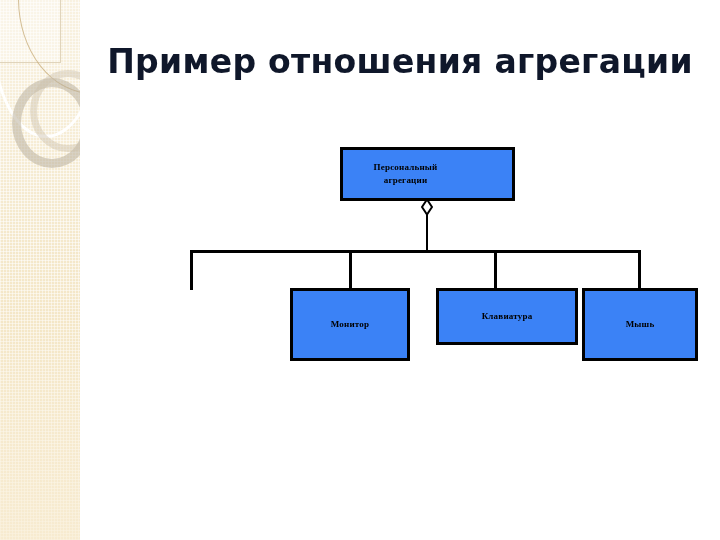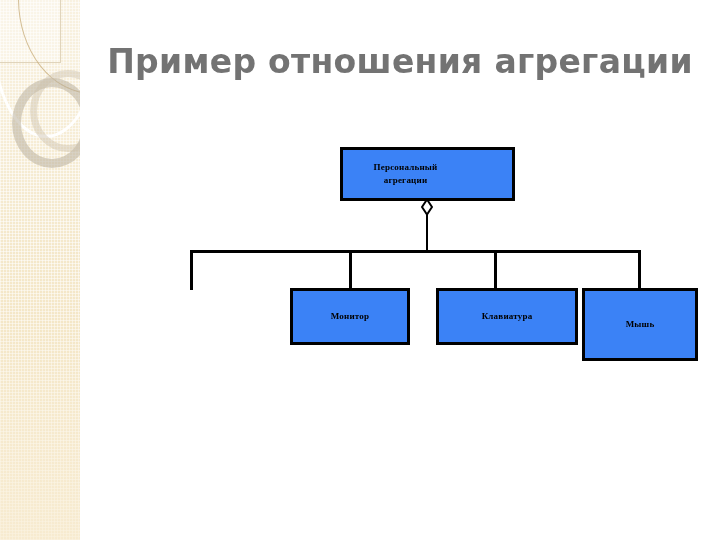--- a/index.html
+++ b/index.html
@@ -95,21 +95,21 @@
   #title {
     position: absolute;
     left: 100px;
     top: 42px;
     width: 600px;
     text-align: center;
     font-family: "DejaVu Sans", sans-serif;
     font-weight: bold;
     font-size: 33px;
     line-height: 40px;
-    color: #737373;
+    color: #0f172a;
     letter-spacing: 0.3px;
     white-space: nowrap;
   }
 
   
   #diagram {
     position: absolute;
     left: 0;
     top: 0;
     width: 720px;
@@ -134,21 +134,21 @@
   .node .node-label {
     display: block;
     width: 100%;
     padding: 0 4px;
     box-sizing: border-box;
   }
   
   #node-root     { left: 340px; top: 147px; width: 175px; height: 54px; }
   
   #node-child-0  { left: 118px; top: 288px; width: 148px; height: 57px; }
-  #node-child-1  { left: 290px; top: 288px; width: 120px; height: 57px; }
+  #node-child-1  { left: 290px; top: 288px; width: 120px; height: 73px; }
   #node-child-2  { left: 436px; top: 288px; width: 142px; height: 57px; }
   #node-child-3  { left: 582px; top: 288px; width: 116px; height: 73px; }
 
   
   #node-root .node-label { padding-right: 48px; }
 
   
   .line-v {
     position: absolute;
     width: 3px;

